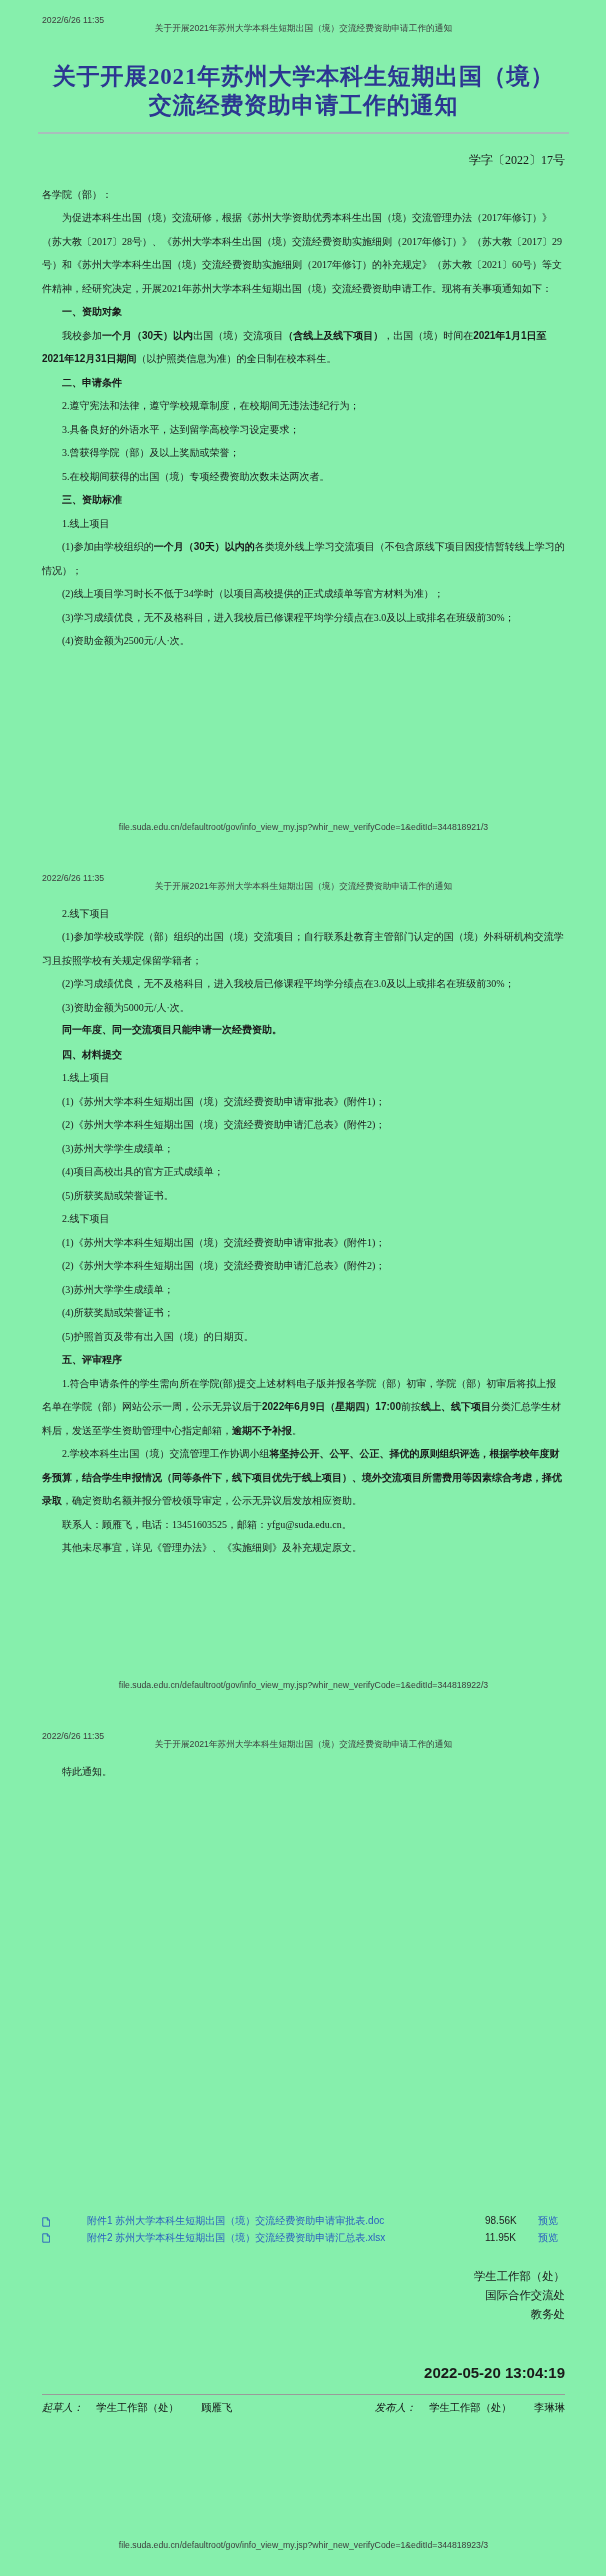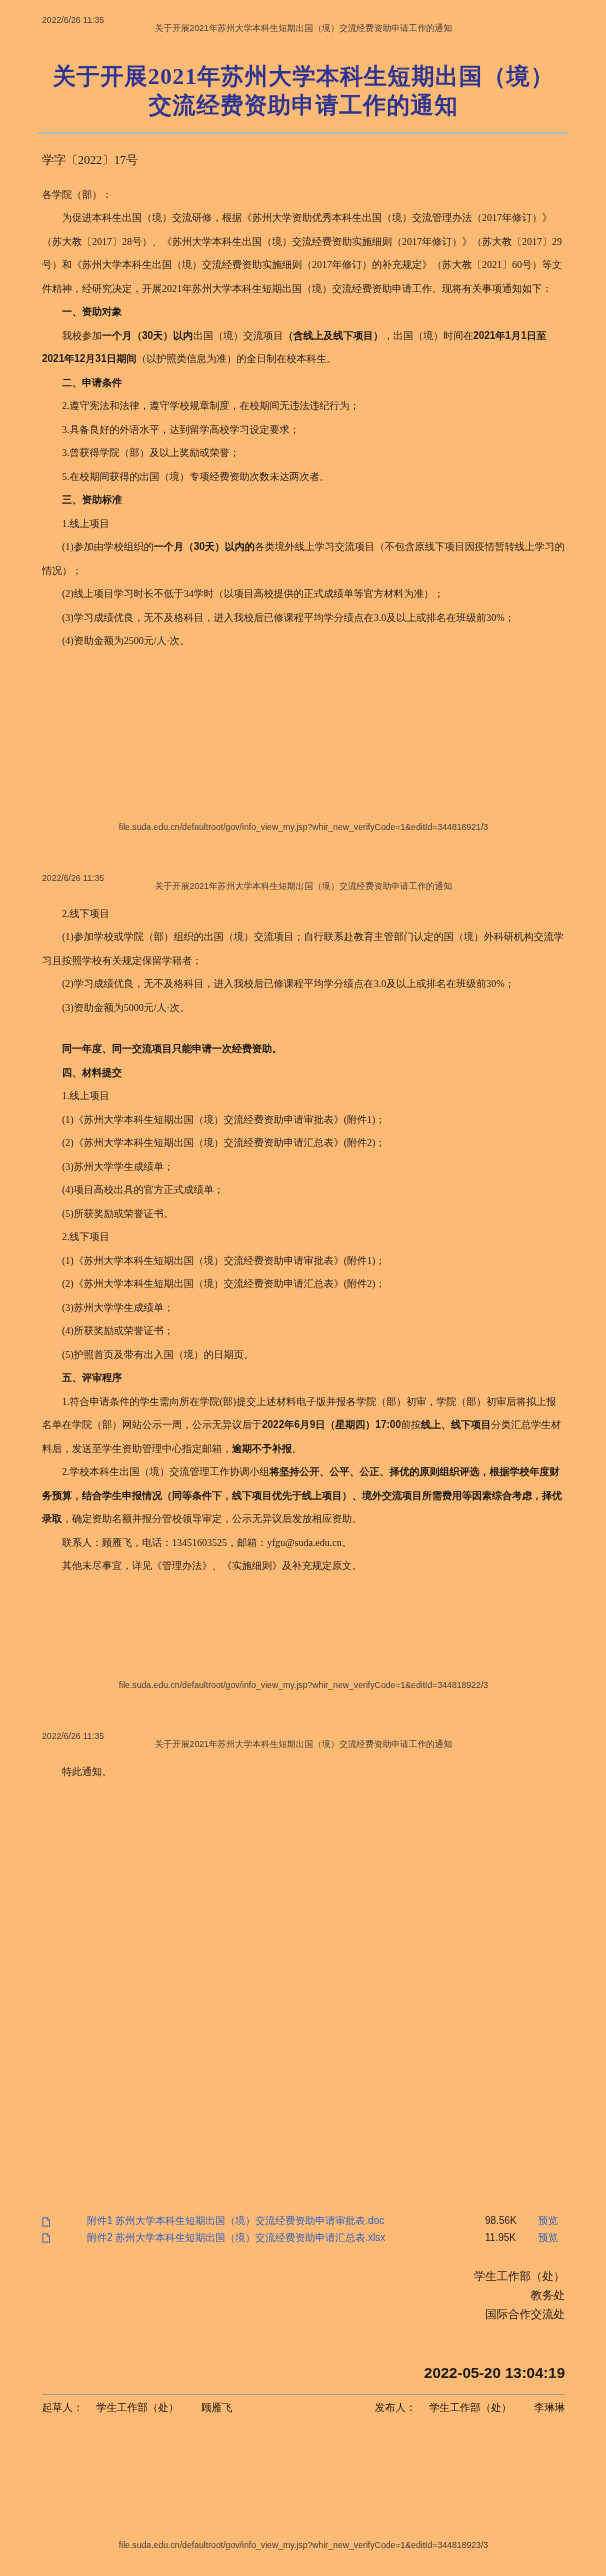--- a/index.html
+++ b/index.html
@@ -1,54 +1,54 @@
 <!DOCTYPE html>
 <html style="font-size:12px"><head>
 <meta charset="utf-8">
 <style>
   html,body{margin:0;padding:0;background:#ffffff;}
   body{width:607px;font-family:"Liberation Serif","DejaVu Serif",serif;color:#1a1a1a;}
-  .page{position:relative;width:607px;box-sizing:border-box;padding:15px 42px 0 42px;background:#fdba74;overflow:hidden;}
+  .page{position:relative;width:607px;box-sizing:border-box;padding:15px 42px 0 42px;background:#86efac;overflow:hidden;}
   #page1,#page2{height:858px;}
   #page3{height:860px;}
 
   .page-header{position:relative;height:12px;font-family:"Liberation Sans","DejaVu Sans",sans-serif;
     font-size:8.7px;color:#3d3d3d;}
   .hdr-left{position:absolute;left:0;top:0;}
   .hdr-title{position:absolute;left:0;right:0;top:8px;text-align:center;}
 
   .page-footer{position:absolute;left:42px;right:42px;bottom:26px;display:flex;justify-content:center;
     font-family:"Liberation Sans","DejaVu Sans",sans-serif;font-size:8.7px;color:#3d3d3d;}
 
   .doc-title{margin-top:35px;text-align:center;color:#2c3692;font-size:23px;line-height:29px;
     font-family:"Liberation Serif","DejaVu Serif",serif;font-weight:600;letter-spacing:0.8px;}
   .title-divider{height:2.3px;background:#a9bebc;margin:12px -3.8px 0 -3.8px;}
-  .doc-number{text-align:left;font-size:12px;margin-top:18px;margin-bottom:13.7px;}
+  .doc-number{text-align:right;font-size:12px;margin-top:18px;margin-bottom:13.7px;}
 
   .doc-body{font-size:10px;line-height:23.5px;}
   .doc-body p{margin:0;text-indent:2em;}
   .doc-body p.salutation{text-indent:0;}
   .doc-body p.heading{font-family:"Liberation Sans","DejaVu Sans",sans-serif;font-weight:700;}
-  .doc-body p.boldline{font-family:Liberation Sans, sans-serif;font-weight:700;margin-top:18px;}
+  .doc-body p.boldline{font-family:Liberation Mono, monospace;font-weight:700;}
   .doc-body b{font-family:"Liberation Sans","DejaVu Sans",sans-serif;font-weight:700;}
 
   .attachments{margin-top:430px;}
   .attach-row{display:flex;align-items:center;font-family:"Liberation Sans","DejaVu Sans",sans-serif;
     font-size:10px;line-height:16.7px;width:516px;}
   .attach-icon{width:8.4px;height:10px;margin-right:4.6px;flex:0 0 auto;}
   .attach-name{color:#2b5fc0;cursor:pointer;padding-left:32px;}
   .attach-size{margin-left:auto;color:#222;width:47px;}
   .attach-preview{color:#2b5fc0;cursor:pointer;width:26px;text-align:right;}
 
   .signature{margin-top:20px;text-align:right;font-size:11.4px;line-height:19px;}
   .signature .sig-date{font-weight:700;font-family:"Liberation Sans","DejaVu Sans",sans-serif;font-size:15px;margin-top:39px;}
 
   .credits{margin-top:12px;border-top:0.8px solid #9a9a9a;padding-top:6.8px;display:flex;justify-content:space-between;
     font-size:10.3px;font-family:"Liberation Serif","DejaVu Serif",serif;color:#111;}
-  .credits .lbl{margin-right:10.6px;}
+  .credits .lbl{margin-right:10.6px;font-style:italic;}
   .credits .org{margin-right:20px;}
 </style>
 </head>
 <body>
 
 <div class="page" id="page1">
   <div class="page-header">
     <span class="hdr-left">2022/6/26 11:35</span>
     <span class="hdr-title">关于开展2021年苏州大学本科生短期出国（境）交流经费资助申请工作的通知</span>
   </div>
@@ -148,22 +148,22 @@
         <path d="M7 1 v3 h3" fill="none" stroke="#2b5fc0" stroke-width="1.2"></path>
       </svg>
       <span class="attach-name">附件2 苏州大学本科生短期出国（境）交流经费资助申请汇总表.xlsx</span>
       <span class="attach-size">11.95K</span>
       <span class="attach-preview">预览</span>
     </div>
   </div>
 
   <div class="signature">
     <div>学生工作部（处）</div>
+    <div>国际合作交流处</div>
     <div>教务处</div>
-    <div>国际合作交流处</div>
     <div class="sig-date">2022-05-20 13:04:19</div>
   </div>
 
   <div class="credits">
     <span>
       <span class="lbl">起草人：</span>
       <span class="org">学生工作部（处）</span>
       <span>顾雁飞</span>
     </span>
     <span>

